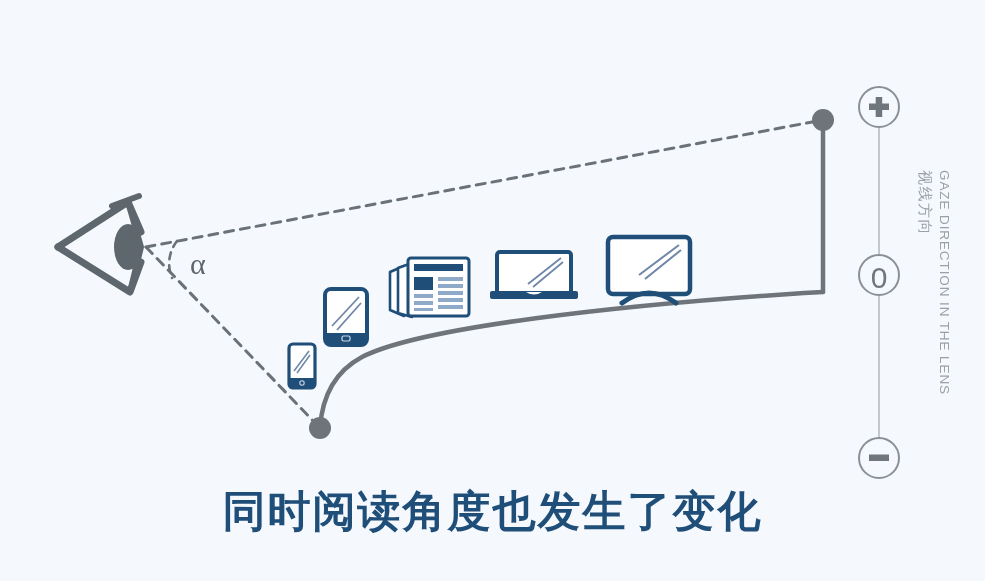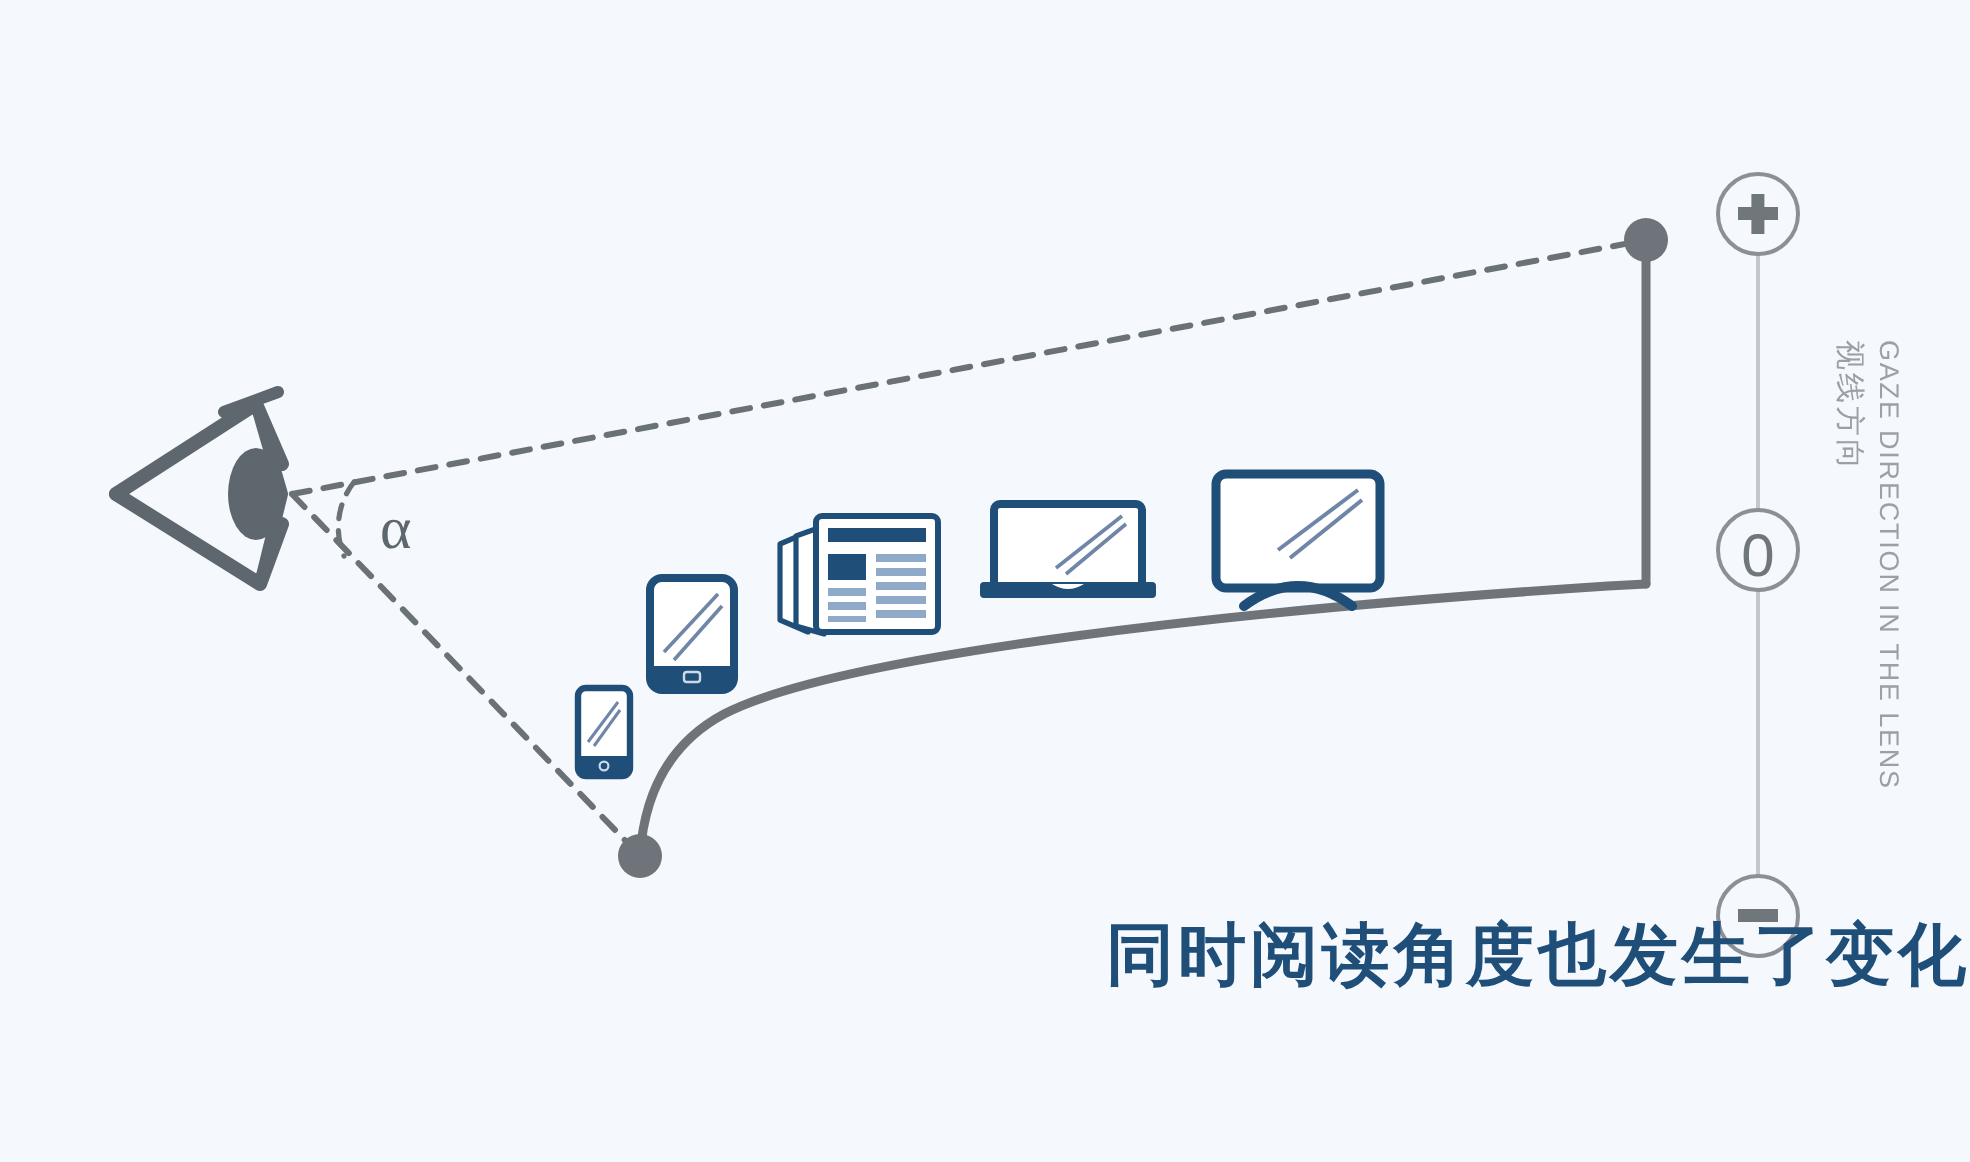--- a/index.html
+++ b/index.html
@@ -21,25 +21,25 @@
     height: 581px;
   }
   #stage > svg {
     display: block;
     width: 985px;
     height: 581px;
   }
   .caption {
     position: absolute;
     left: 0;
-    top: 459px;
+    top: 487px;
     width: 985px;
-    text-align: right;
+    text-align: center;
     font-family: "Liberation Sans", sans-serif;
-    font-size: 34px;
+    font-size: 43px;
     font-weight: 700;
     letter-spacing: 2px;
     color: #1f4e79;
     line-height: 1.15;
     user-select: none;
   }
   .scale-label-wrap {
     position: absolute;
     left: 916px;
     top: 170px;

